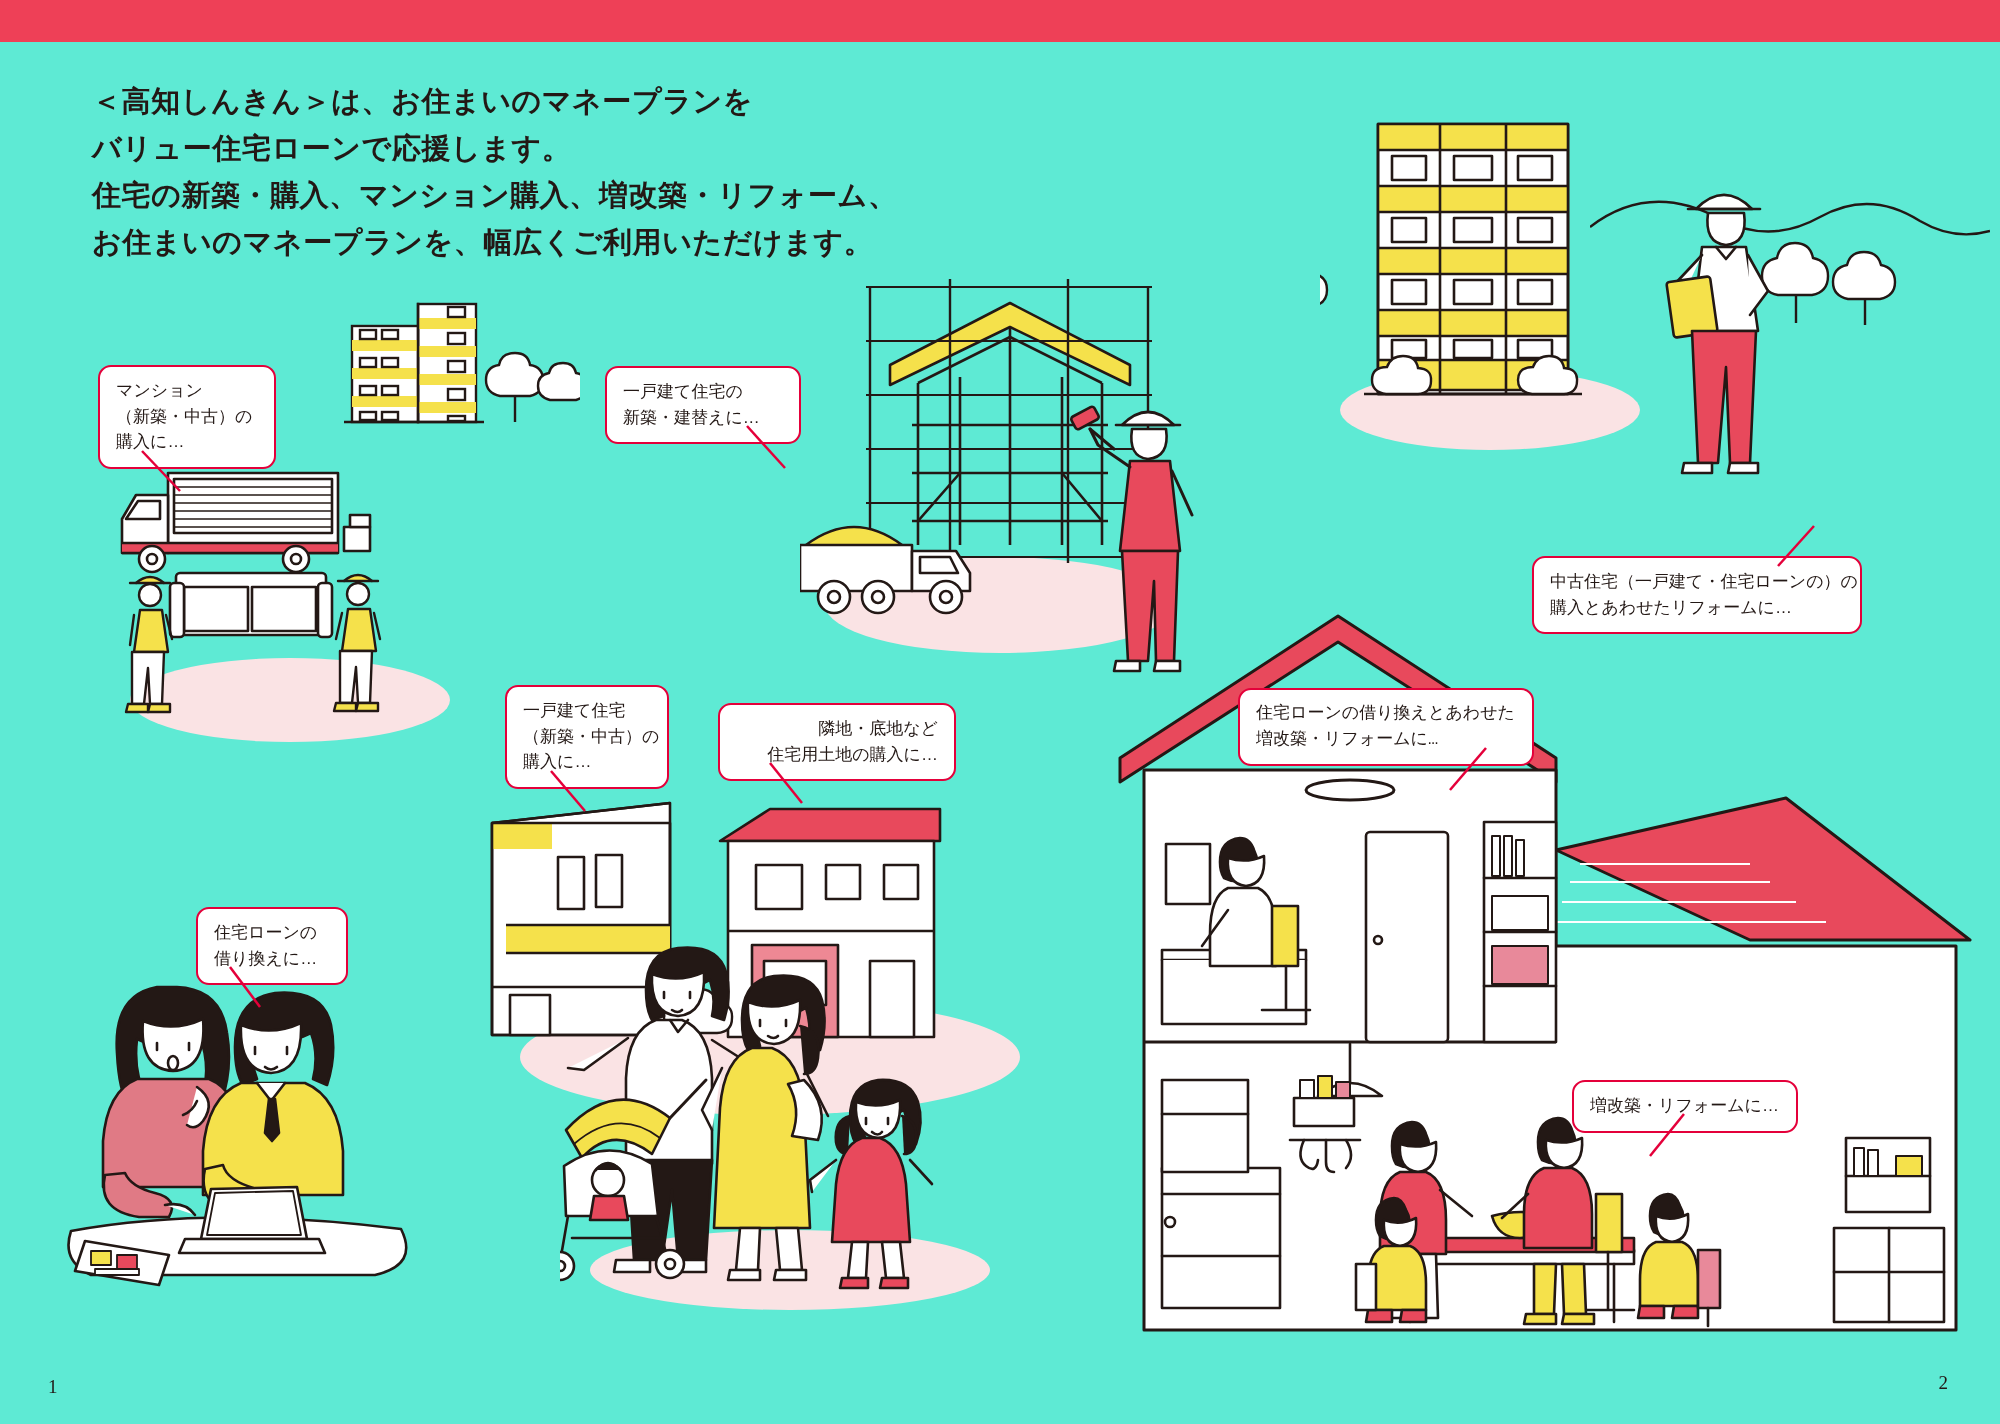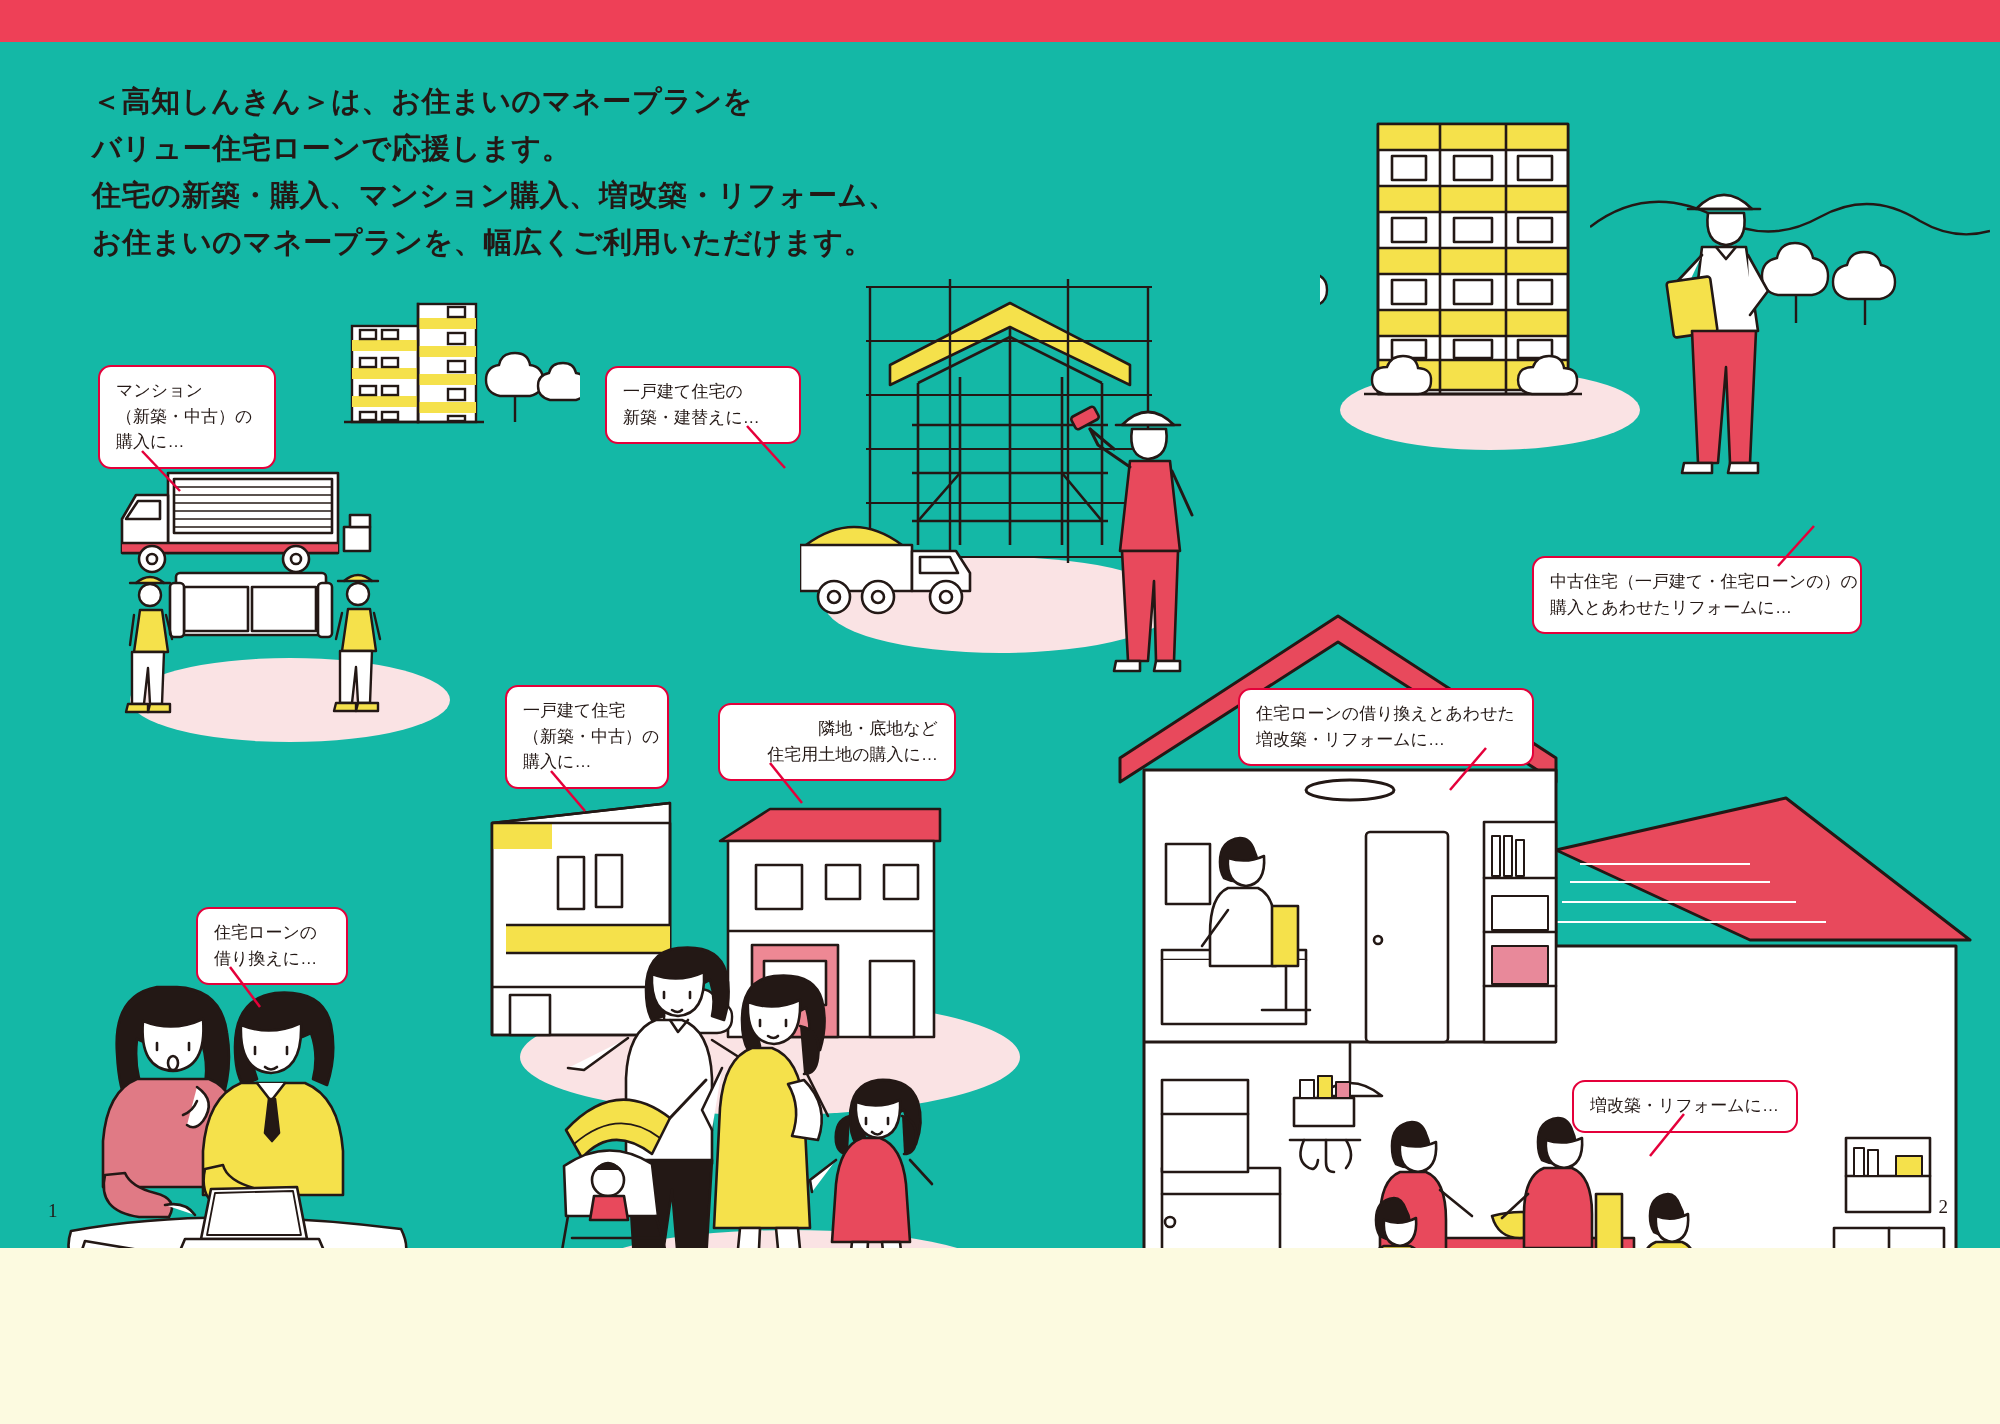--- a/index.html
+++ b/index.html
@@ -4,22 +4,22 @@
 <title>バリュー住宅ローン</title>
 <style>
   * { box-sizing: border-box; }
   html, body {
     margin: 0; padding: 0;
     background: #FCFAE0;
     font-family: "Liberation Sans", "DejaVu Sans", sans-serif;
   }
   #page {
     position: relative;
-    width: 2000px; height: 1248px;
-    background: #14b8a6;
+    width: 2000px; height: 1424px;
+    background: #5eead4;
     overflow: hidden;
   }
   .top-bar {
     position: absolute; left: 0; top: 0;
     width: 2000px; height: 42px;
     background: #EE4057;
   }
 
   
   .headline {
@@ -695,21 +695,21 @@
   </div>
 
   <div class="bubble" style="left:196px; top:907px; width:152px;">
     <div>住宅ローンの</div>
     <div>借り換えに…</div>
     <svg class="tailsvg" style="left:30px; top:56px;" width="60" height="46" viewBox="0 0 60 46">
       <path d="M2 2 L32 42" stroke="#E4003A" stroke-width="2.5" fill="none"></path>
     </svg>
   </div>
 
-  <div class="bubble" style="left:1238px; top:688px; width:296px;">
+  <div class="bubble" style="left:1238px; top:688px; width:296px;font-family:Liberation Mono, monospace;">
     <div>住宅ローンの借り換えとあわせた</div>
     <div>増改築・リフォームに…</div>
     <svg class="tailsvg" style="left:208px; top:56px;" width="70" height="50" viewBox="0 0 70 50">
       <path d="M2 44 L38 2" stroke="#E4003A" stroke-width="2.5" fill="none"></path>
     </svg>
   </div>
 
   <div class="bubble" style="left:1572px; top:1080px; width:226px;">
     <div>増改築・リフォームに…</div>
     <svg class="tailsvg" style="left:74px; top:30px;" width="70" height="50" viewBox="0 0 70 50">

